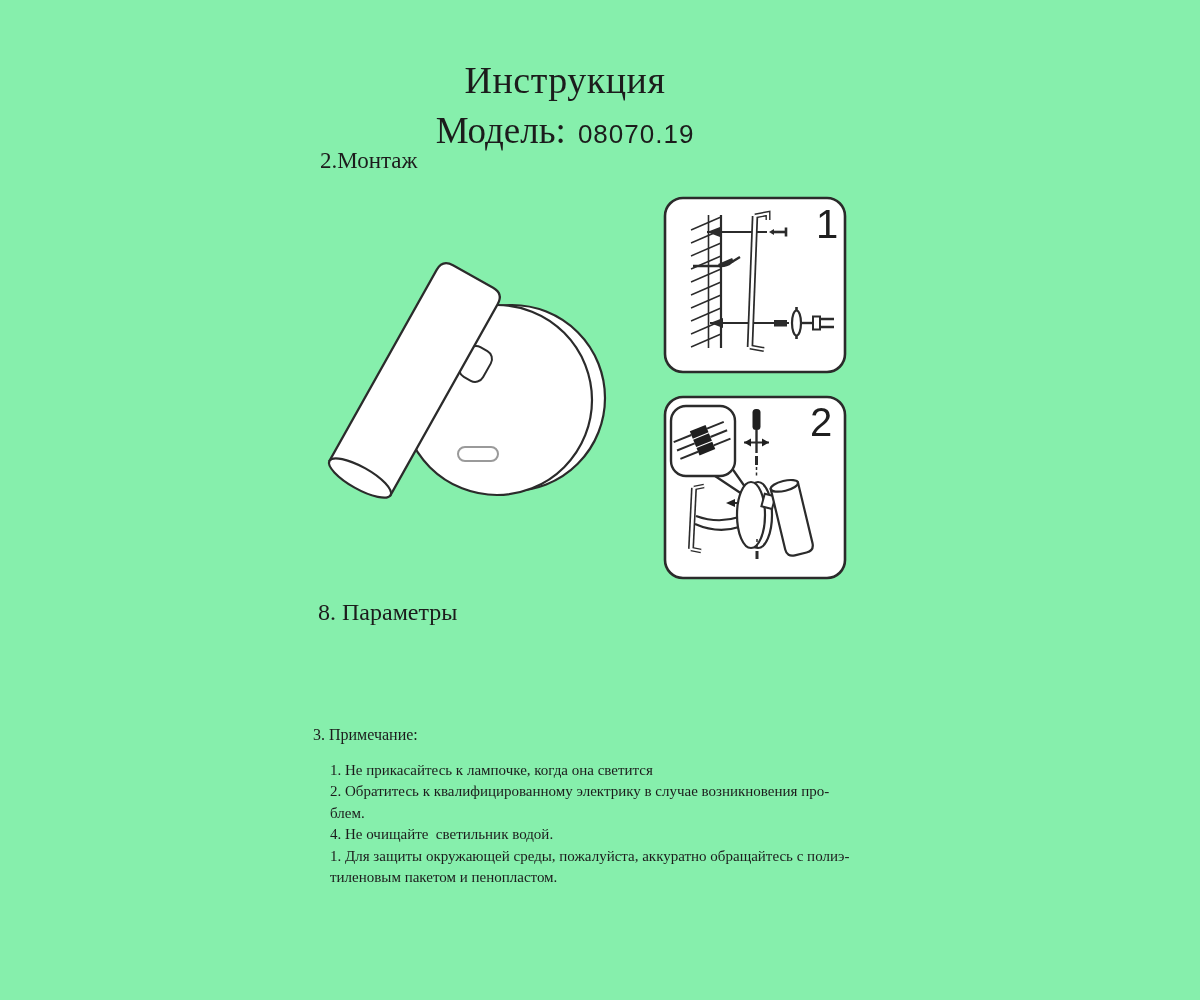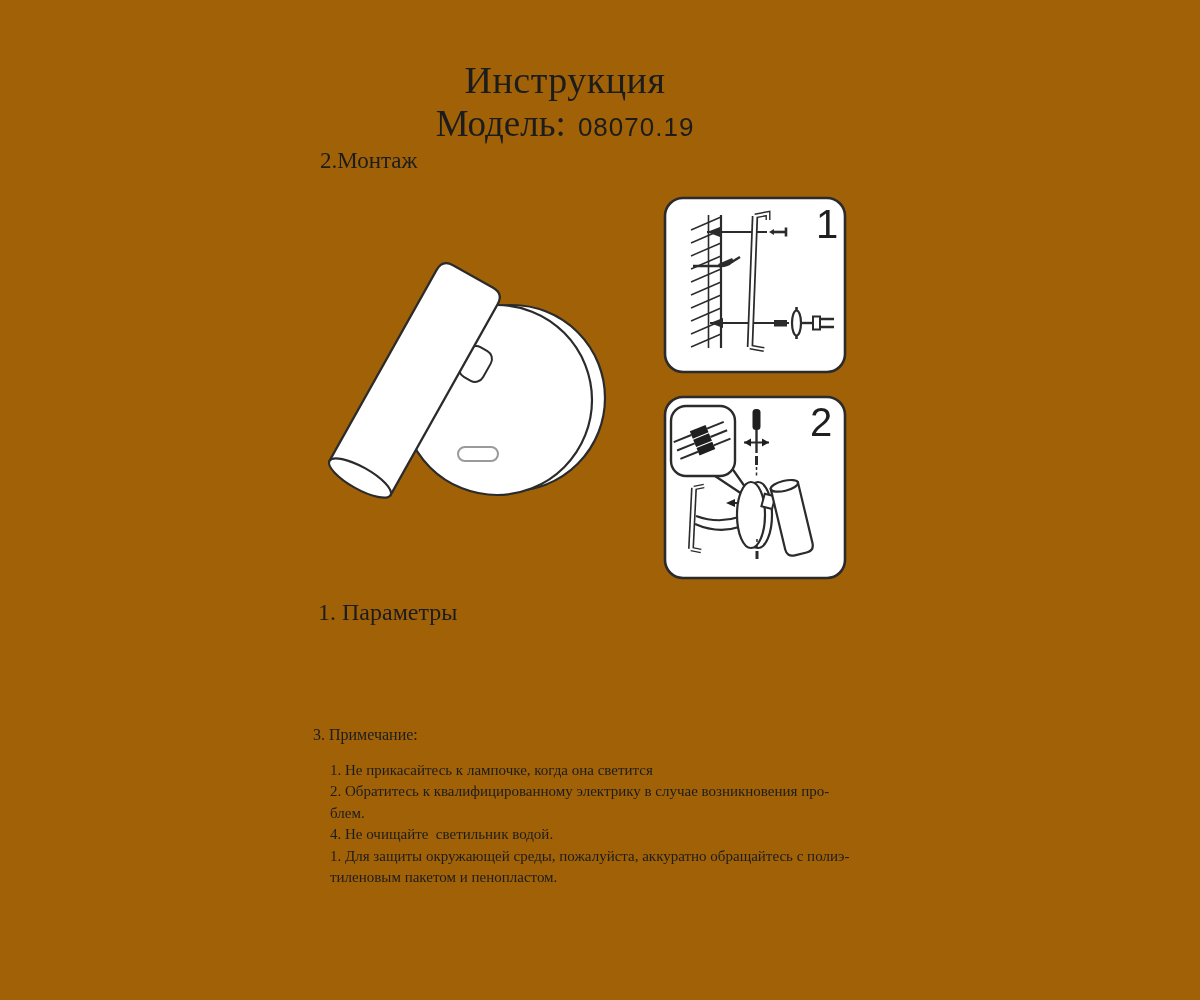--- a/index.html
+++ b/index.html
@@ -1,20 +1,20 @@
 <!DOCTYPE html>
 <html><head>
 <meta charset="utf-8">
 <style>
   html,body{margin:0;padding:0;background:#fff;}
-  .page{position:relative;width:1200px;height:1000px;background:#a16207;
+  .page{position:relative;width:1200px;height:1000px;background:#86efac;
         font-family:"Liberation Serif",serif;color:#1c1c1c;overflow:hidden;}
   .abs{position:absolute;}
   .title{top:58px;left:0;width:1130px;text-align:center;font-size:38px;letter-spacing:.5px;}
-  .model-line{top:110px;left:0;width:1130px;text-align:center;line-height:28px;}
+  .model-line{top:110px;left:0;width:1130px;text-align:center;line-height:42px;}
   .model-label{font-size:37px;}
   .model-value{font-family:"Liberation Sans",sans-serif;font-size:26px;margin-left:12px;letter-spacing:1px;}
   .h-montage{top:148px;left:320px;font-size:23px;}
   .h-params{top:599px;left:318px;font-size:24px;}
   .h-notes{top:726px;left:313px;font-size:16px;}
   .step-num{font-family:"Liberation Sans",sans-serif;font-size:40px;color:#1f1f1f;line-height:1;}
   .step1{left:816px;top:204px;}
   .step2{left:810px;top:402px;}
   table.params{position:absolute;left:317px;top:640px;border-collapse:collapse;table-layout:fixed;}
   table.params td{border:2px solid #1f1f1f;height:38px;padding:0 0 0 9px;font-size:20px;vertical-align:middle;}
@@ -143,21 +143,21 @@
     <rect x="100" y="102" width="11" height="13" transform="rotate(15 106 108)" fill="#fff" stroke="#2b2b2b" stroke-width="2"></rect>
     <g transform="translate(137,158) rotate(-13.5)">
       <path d="M -14,-67 L -14,-5 Q -14,3 -6,3 L 6,3 Q 14,3 14,-5 L 14,-67 Z" fill="#fff" stroke="#2b2b2b" stroke-width="2.2"></path>
       <ellipse cx="0" cy="-67" rx="14" ry="5" fill="#fff" stroke="#2b2b2b" stroke-width="2.2"></ellipse>
     </g>
     <line x1="94" y1="146" x2="94" y2="156" class="ln" stroke-width="1.5" stroke-dasharray="3,2.5"></line>
     <line x1="94" y1="158" x2="94" y2="166" class="ln" stroke-width="3"></line>
   </svg>
   <span class="abs step-num step2">2</span>
 
-  <div class="abs h-params">1. Параметры</div>
+  <div class="abs h-params">8. Параметры</div>
 
 
   <div class="abs h-notes">3. Примечание:</div>
 
   <div class="abs notes">
     <div class="note">1. Не прикасайтесь к лампочке, когда она светится</div>
     <div class="note">2. Обратитесь к квалифицированному электрику в случае возникновения про-
 блем.</div>
     <div class="note">4. Не очищайте  светильник водой.</div>
     <div class="note">1. Для защиты окружающей среды, пожалуйста, аккуратно обращайтесь с полиэ-

